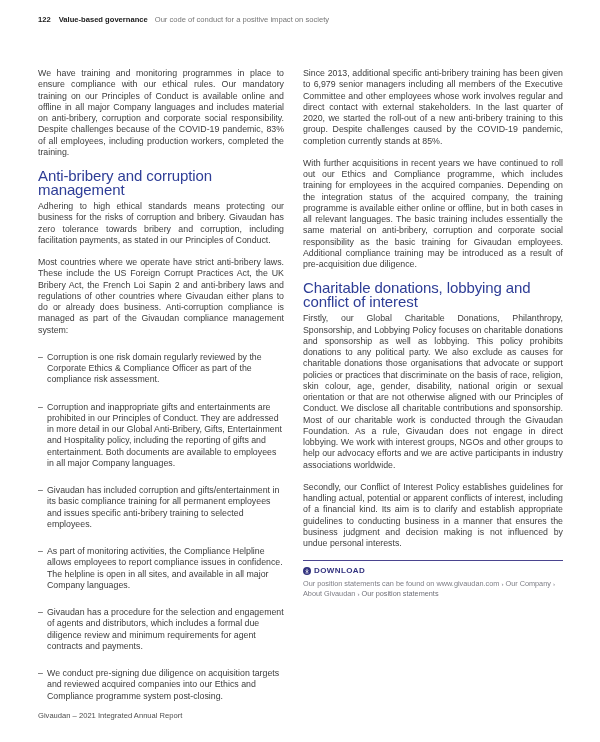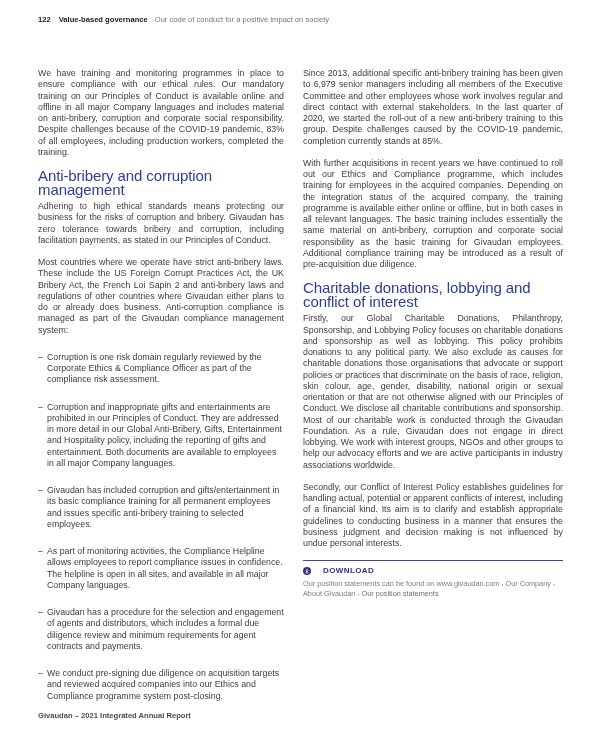--- a/index.html
+++ b/index.html
@@ -53,39 +53,39 @@
   }
   ul.bullets li::before { content:"–"; position:absolute; left:0; top:0; }
 
   
   .download {
     margin-top:3px;
     border-top:1.5px solid #4a448f;
     padding-top:5px;
   }
   .download-label {
-    display:flex; align-items:flex-end; gap:12px;
+    display:flex; align-items:flex-end; gap:3px;
     font-size:8px; font-weight:bold; color:#32327e;
     letter-spacing:0.4px;
     cursor:pointer;
   }
   .download-icon { width:8px; height:8px; flex:0 0 auto; }
   .download-text {
     margin-top:4px;
     font-size:7.3px; line-height:9.6px;
     color:#7d7d85;
     text-align:left;
   }
   .download-text .crumb-bold { font-weight:normal; color:#6f6f77; }
   .download-text .sep { font-size:6.2px; color:#7d7d85; }
 
   
   .footer {
     position:absolute; top:711px; left:38px;
-    font-size:7.6px; color:#4d4d4d;font-weight:bold;
+    font-size:7.6px; color:#4d4d4d;
   }
 </style>
 </head>
 <body>
 
 <div class="page">
 
   <div class="header">
     <span class="page-num">122</span><span class="section">Value-based governance</span><span class="subtitle">Our code of conduct for a positive impact on society</span>
   </div>

